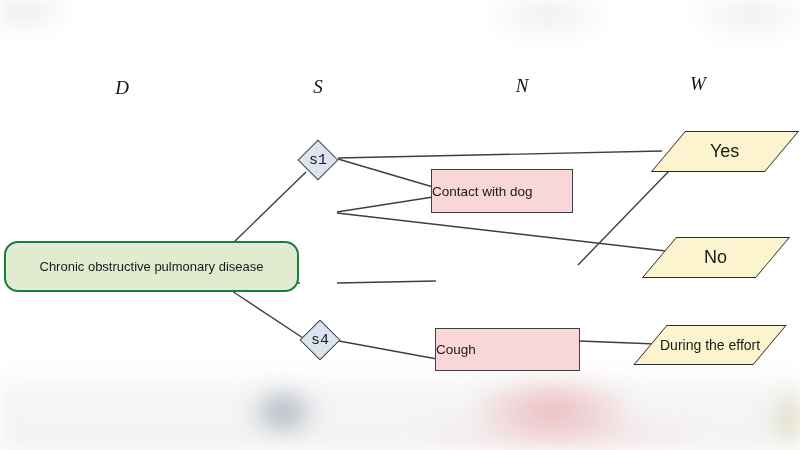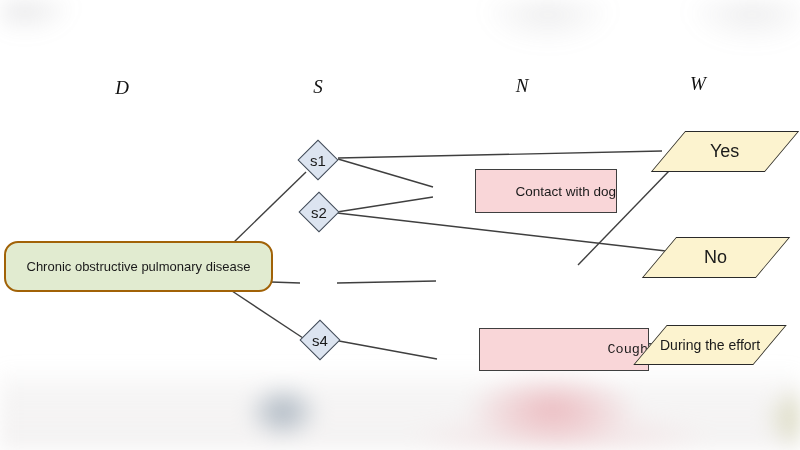--- a/index.html
+++ b/index.html
@@ -35,60 +35,60 @@
 
   .col-header {
     font-family: "Liberation Serif", serif;
     font-style: italic;
     font-size: 19px;
     color: #111;
     transform: translate(-50%, -50%);
   }
 
   .disease-box {
-    left: 4px; top: 241px; width: 269px; height: 51px;
+    left: 4px; top: 241px; width: 295px; height: 51px;
     background: #e1ebd0;
-    border: 2px solid #a16207;
+    border: 2px solid #15803d;
     border-radius: 14px;
     display: flex; align-items: center; justify-content: center;
     font-size: 13px;
     box-sizing: border-box;
     text-align: center;
   }
 
   .diamond { width: 44px; height: 44px; }
   .diamond .dshape {
     position: absolute; left: 50%; top: 50%;
     width: 29px; height: 29px;
     transform: translate(-50%, -50%) rotate(45deg);
     background: #dce4f0;
     border: 1.5px solid #3f4854;
     box-sizing: border-box;
   }
   .diamond .dlabel {
     position: absolute; inset: 0;
     display: flex; align-items: center; justify-content: center;
     font-size: 15px;
+    font-family: Liberation Mono, monospace;
   }
   .diamond.s1 { left: 296px; top: 138px; }
   .diamond.s2 { left: 297px; top: 190px; }
   .diamond.s3 { left: 296px; top: 261px; }
   .diamond.s4 { left: 298px; top: 318px; }
 
   .name-box {
     background: #f9d6d8;
     border: 1.6px solid #3f3f3f;
-    display: flex; align-items: center; justify-content: flex-end;
+    display: flex; align-items: center; justify-content: flex-start;
     font-size: 13.5px;
     box-sizing: border-box;
-    margin-left: 44px;
   }
   .name-box.dog   { left: 431px; top: 169px; width: 142px; height: 44px; }
   .name-box.cat   { left: 433px; top: 249px; width: 148px; height: 42px; }
-  .name-box.cough { left: 435px; top: 328px; width: 170px; height: 43px; font-family: Liberation Mono, monospace; }
+  .name-box.cough { left: 435px; top: 328px; width: 145px; height: 43px; }
 
   .pgram {
     background: #fcf3cf;
     border: 1.6px solid #2a2a2a;
     transform: skewX(-40deg);
     display: flex; align-items: center; justify-content: center;
     box-sizing: border-box;
   }
   .pgram .plabel { transform: skewX(40deg); white-space: nowrap; }
   .pgram.yes    { left: 668px; top: 131px; width: 114px; height: 41px; font-size: 18px; }
@@ -122,24 +122,20 @@
   <div class="col-header" style="left:698px; top:84px;">W</div>
 
   <div class="node disease-box">
     <span>Chronic obstructive pulmonary disease</span>
   </div>
 
   <div class="node diamond s1">
     <div class="dshape"></div>
     <div class="dlabel">s1</div>
   </div>
-  <div class="node diamond s2">
-    <div class="dshape"></div>
-    <div class="dlabel">s2</div>
-  </div>
   <div class="node diamond s4">
     <div class="dshape"></div>
     <div class="dlabel">s4</div>
   </div>
 
   <div class="node name-box dog">
     <span>Contact with dog</span>
   </div>
   <div class="node name-box cough">
     <span>Cough</span>

